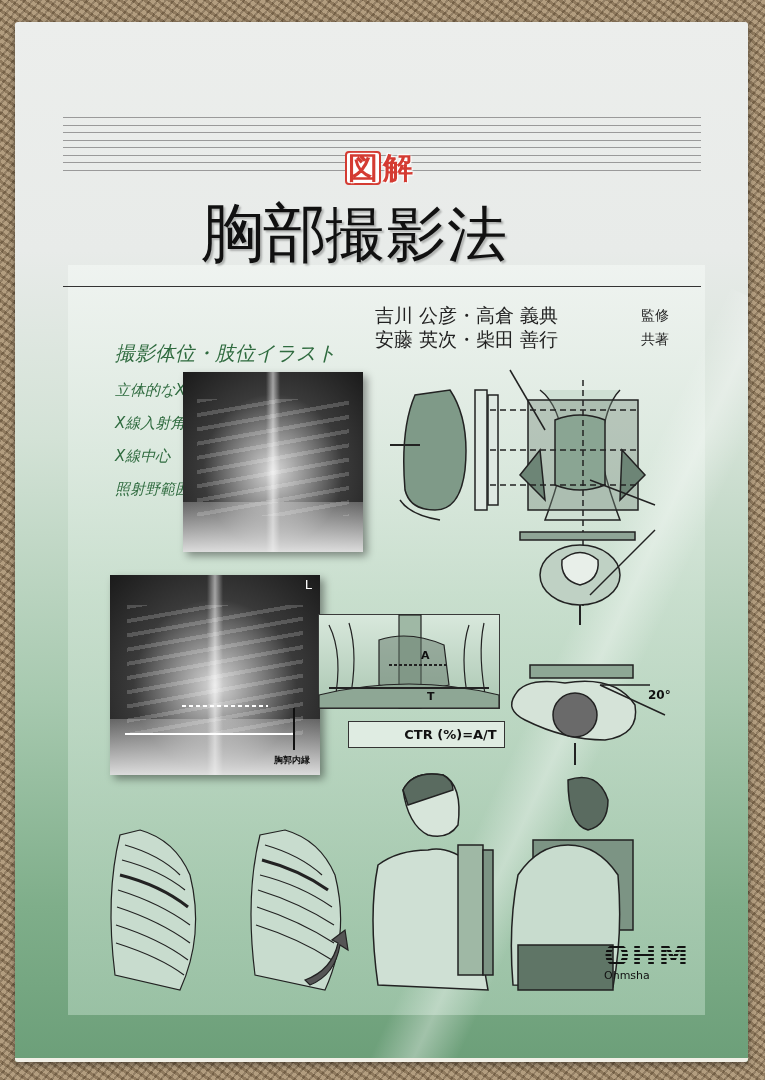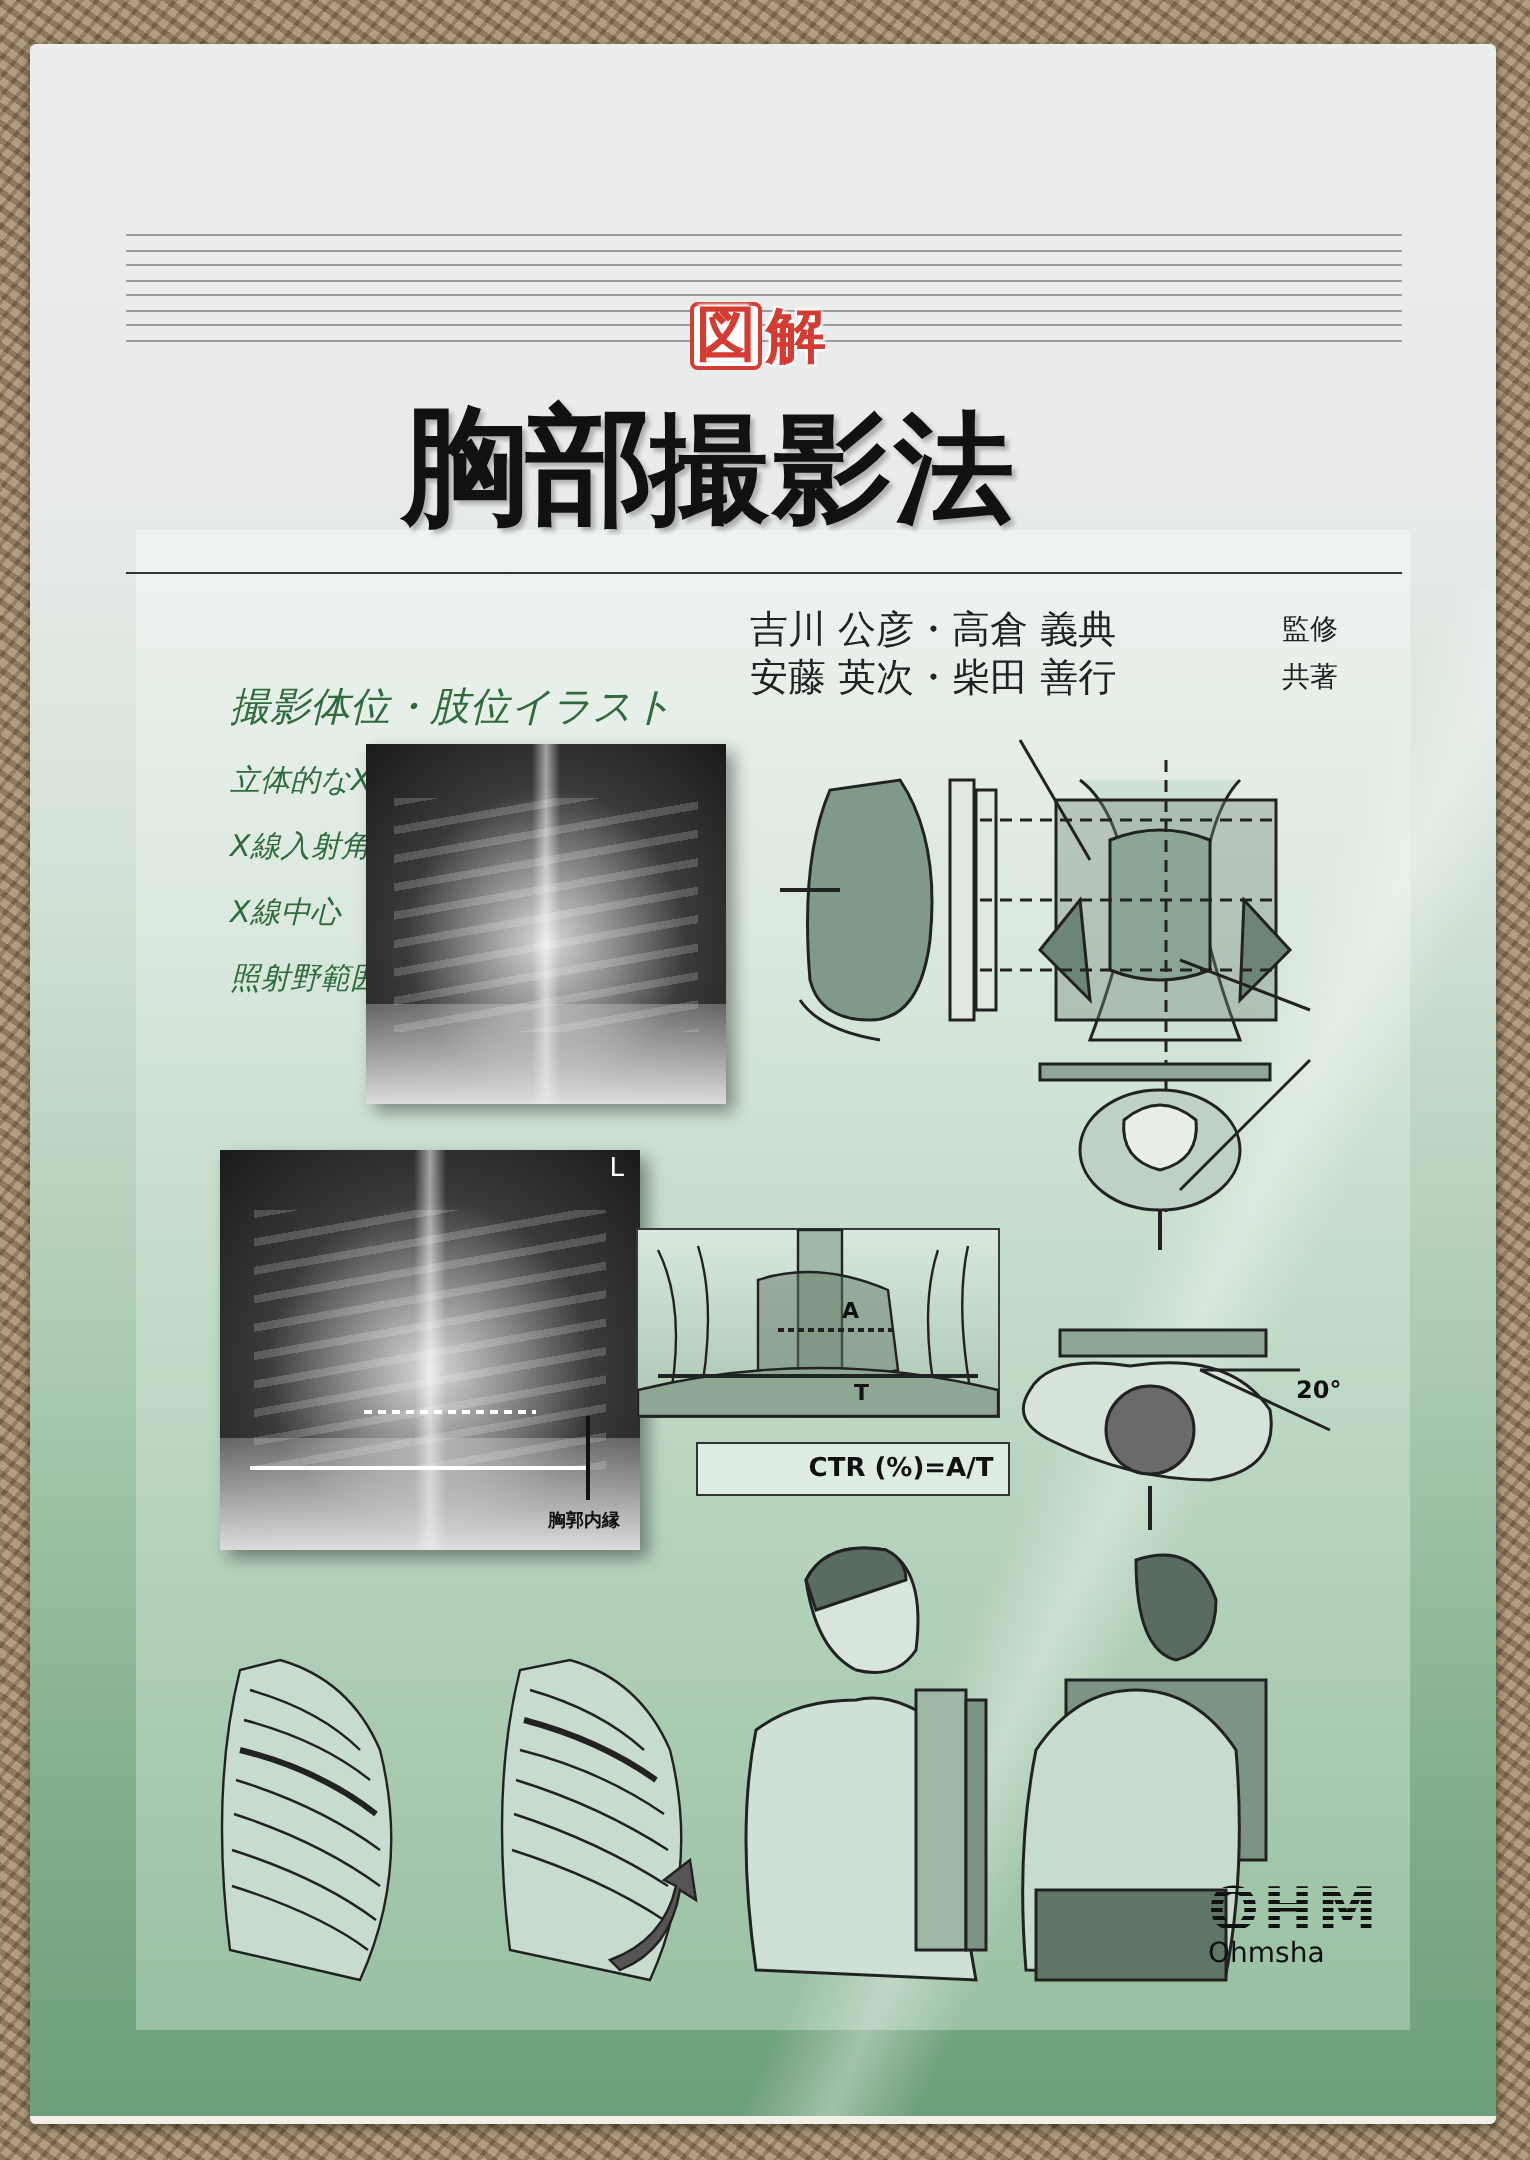--- a/index.html
+++ b/index.html
@@ -18,22 +18,22 @@
   .panel{position:absolute;left:53px;top:243px;width:637px;height:750px;
     background:linear-gradient(180deg,rgba(240,244,241,.9) 0%,rgba(205,226,210,.75) 45%,rgba(170,205,180,.7) 100%);}
   .staff{position:absolute;left:48px;top:95px;width:638px;height:52px;}
   .staff div{height:1px;background:#9a9a9a;margin-bottom:6.5px;}
   .subtitle-badge{position:absolute;left:330px;top:128px;height:36px;display:flex;gap:2px;align-items:center;}
   .subtitle-badge span{font-family:"DejaVu Sans",sans-serif;font-weight:bold;font-size:30px;color:#d43b32;
     text-shadow:0 0 3px #fff,1px 1px 1px #fff,-1px -1px 1px #fff;background:transparent;}
   .subtitle-badge .boxed{border:2px solid #d43b32;border-radius:4px;line-height:30px;padding:0 1px;background:#fff;}
   .title{position:absolute;left:186px;top:168px;font-size:60px;color:#111;letter-spacing:1px;white-space:nowrap;
     text-shadow:2px 2px 2px rgba(0,0,0,.25);}
-  .title .bold{font-weight:bold;font-size:64px;letter-spacing:-2px;}
-  .title .light{font-weight:bold;}
+  .title .bold{font-weight:normal;font-size:64px;letter-spacing:-2px;}
+  .title .light{font-weight:normal;}
   .rule{position:absolute;left:48px;top:264px;width:638px;height:1px;background:#333;}
   .authors{position:absolute;left:360px;top:281px;font-size:19px;color:#222;line-height:24px;}
   .authors .row{display:flex;align-items:flex-start;}
   .authors .names{width:266px;}
   .authors .role{font-size:14px;}
   .features{position:absolute;left:100px;top:318px;color:#2f6b3f;font-style:italic;}
   .features .head{font-size:20px;margin-bottom:14px;}
   .features .item{font-size:15px;margin-bottom:14px;}
   .xray{position:absolute;background:radial-gradient(ellipse at 50% 55%,#d8d8d8 0%,#8a8a8a 28%,#3a3a3a 55%,#1a1a1a 100%);
     box-shadow:4px 4px 8px rgba(0,0,0,.4);overflow:hidden;}
@@ -45,21 +45,21 @@
   .lbl-L{position:absolute;right:8px;top:2px;color:#fff;font-size:13px;}
   .arrow-white{position:absolute;height:2px;background:#fff;}
   .lbl-hai{position:absolute;right:10px;bottom:8px;font-size:9px;font-weight:bold;color:#111;}
   .diagram-box{position:absolute;border:1px solid #3a3a3a;}
   .ctr-box{position:absolute;left:348px;top:721px;width:107px;height:25px;border:1.5px solid #333;background:#dfece2;
     font-weight:bold;font-size:13px;line-height:25px;text-align:center;color:#111;padding-left:48px;}
   .lblA,.lblT,.lbl20{position:absolute;font-weight:bold;font-size:11px;color:#111;}
   .ohm{position:absolute;left:604px;top:938px;}
   .ohm .logo{font-weight:bold;font-size:30px;letter-spacing:2px;color:#111;
     background:repeating-linear-gradient(180deg,#111 0 2px,transparent 2px 4px);-webkit-background-clip:text;background-clip:text;color:transparent;}
-  .ohm .name{font-size:14px;color:#111;margin-top:-4px;}
+  .ohm .name{font-size:11px;color:#111;margin-top:-4px;}
   svg{position:absolute;overflow:visible;}
 </style>
 </head>
 <body>
 
 <div class="cover">
   <div class="panel"></div>
   <div class="stripe"></div>
 
   <div class="staff">

